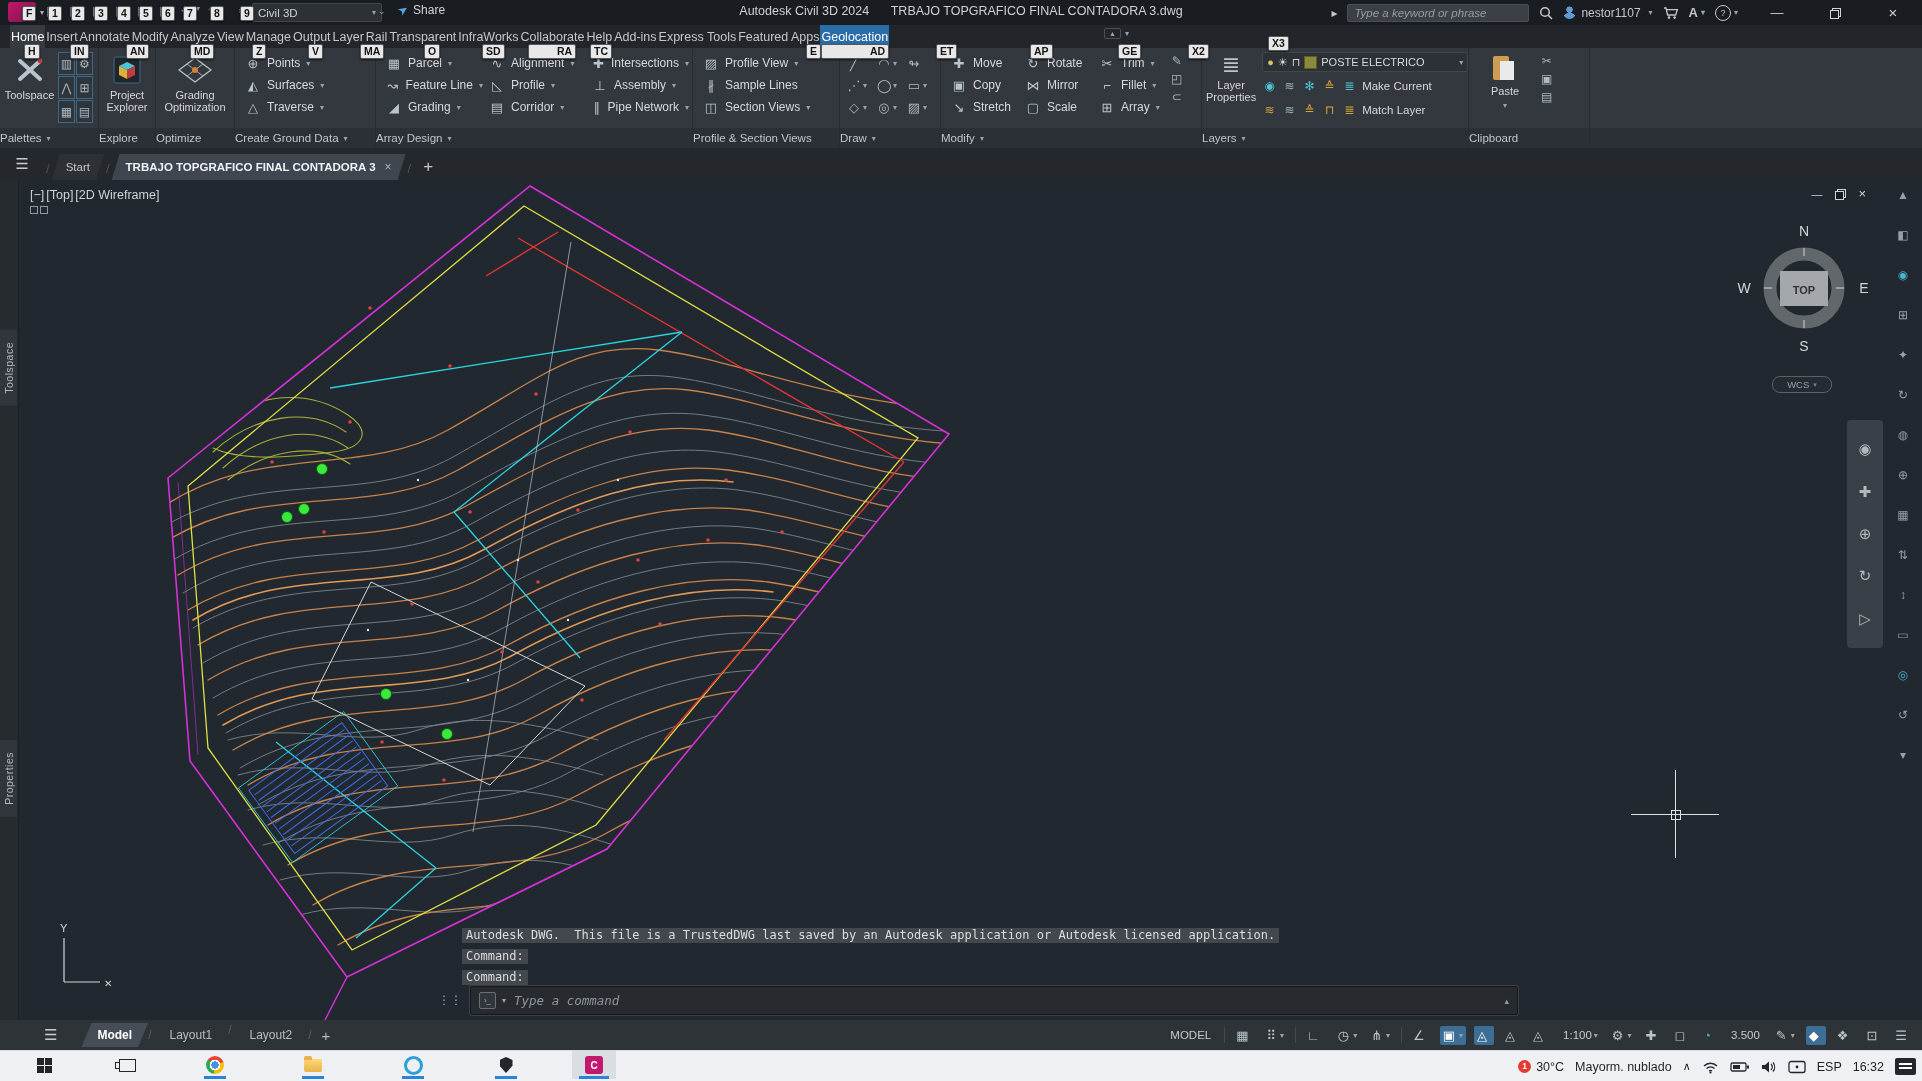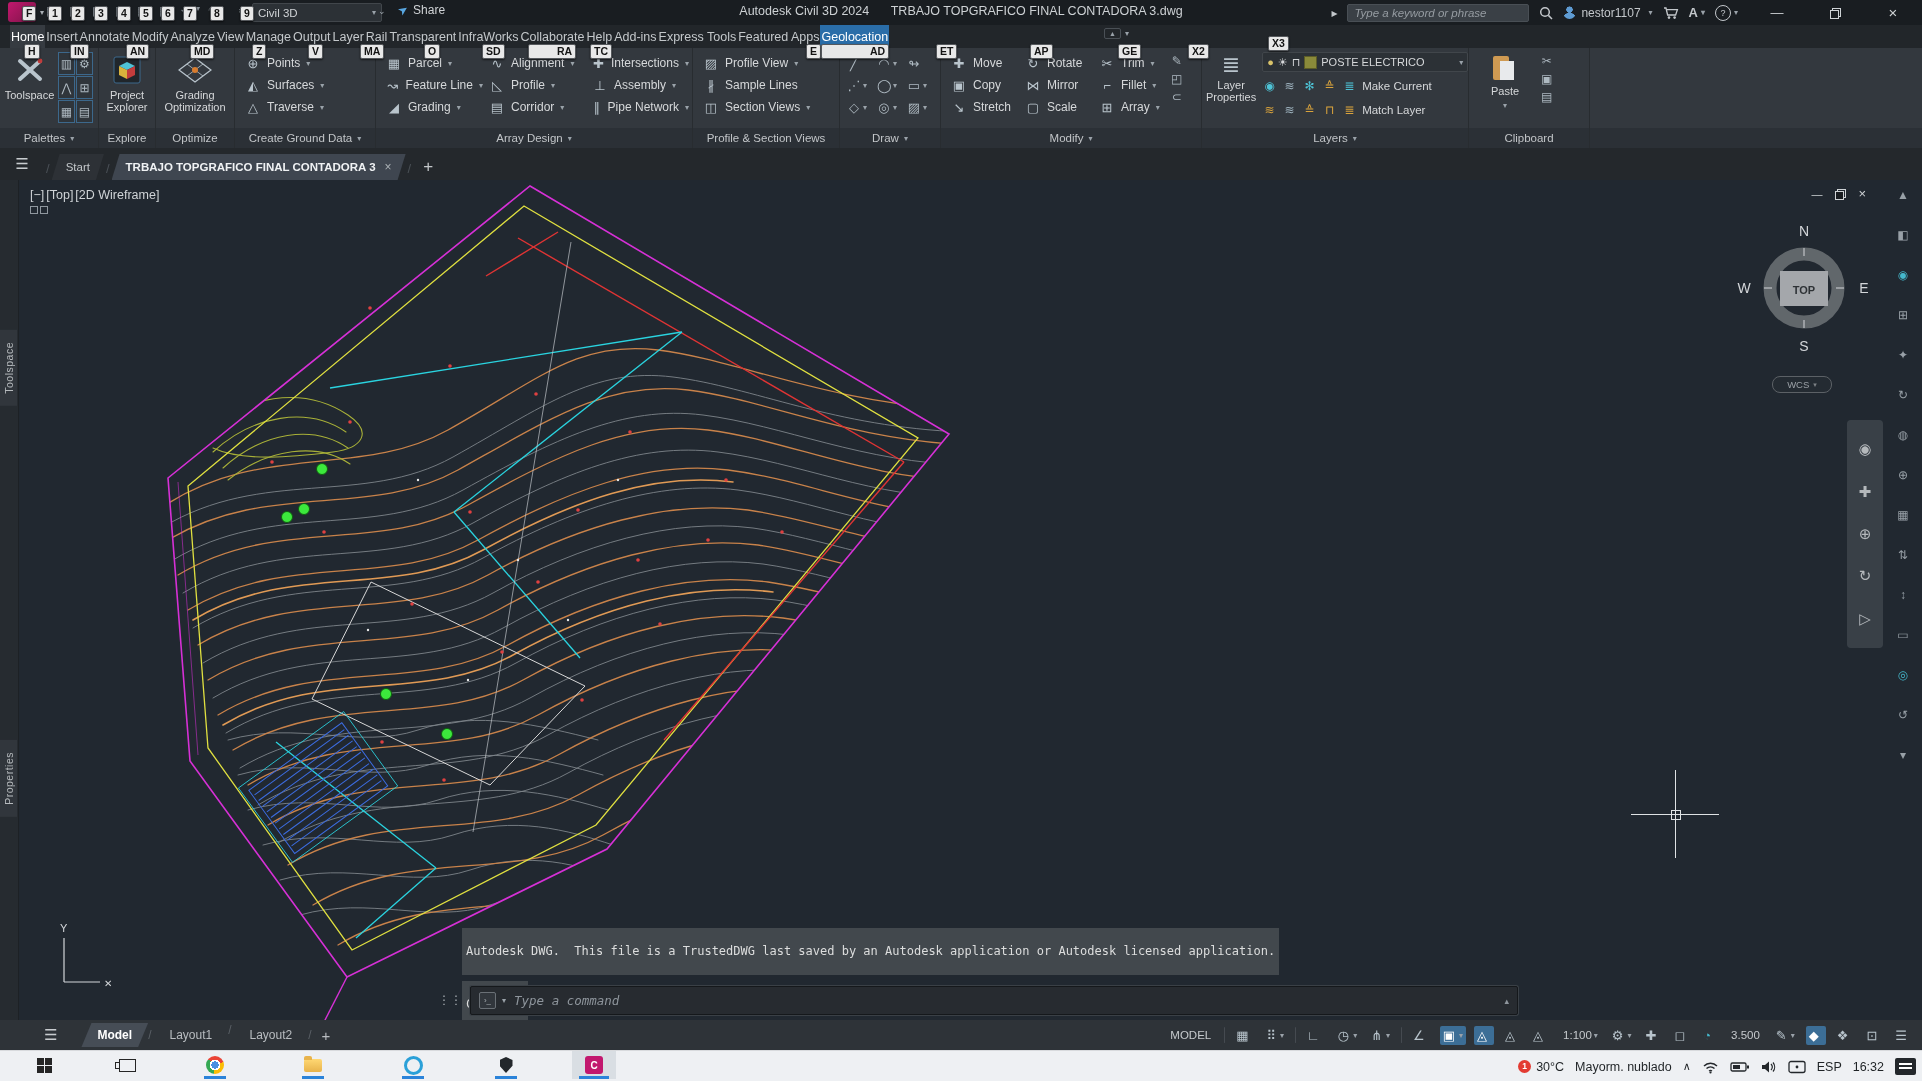--- a/index.html
+++ b/index.html
@@ -45,21 +45,21 @@
   .rtab.active{background:#363b41;color:#fff;}
   .rtab.geo{background:#2a6da8;color:#fff;}
   #ribbon-collapse{display:flex;align-items:center;gap:4px;margin-left:14px;color:#9aa2a9;font-size:8px;}
   #ribbon-collapse .box{border:1px solid #4a5056;padding:1px 4px;border-radius:2px;font-size:7px;}
   
   #ribbon{position:absolute;left:0;top:48px;width:1922px;height:100px;background:#33383e;z-index:30;}
   #ribbon-footrow{position:absolute;left:0;top:80px;width:1922px;height:20px;background:#2b3036;}
   #panels{position:absolute;left:0;top:0;height:100px;display:flex;}
   .panel{height:100px;border-right:1px solid #282c30;display:flex;flex-direction:column;position:relative;}
   .pbody{flex:1;display:flex;padding:4px 4px 0 4px;}
-  .pfoot{height:20px;display:flex;align-items:center;justify-content:center;font-size:11.5px;color:#c2c5c8;gap:5px;}
+  .pfoot{height:20px;display:flex;align-items:center;justify-content:flex-start;font-size:11.5px;color:#c2c5c8;gap:5px;}
   .pfoot .fc{font-size:8px;color:#9aa2a9;}
   .bigbtn{display:flex;flex-direction:column;align-items:center;justify-content:flex-start;flex:1;
           font-size:11px;color:#d6d8da;text-align:center;line-height:12px;gap:3px;padding-top:2px;}
   .bigbtn .bicon{width:34px;height:32px;display:flex;align-items:center;justify-content:center;}
   .minigrid{display:grid;grid-template-columns:18px 18px;grid-auto-rows:24px;margin-left:3px;}
   .minigrid span{display:flex;align-items:center;justify-content:center;font-size:12px;color:#aeb9c1;
                  border:1px solid #3c688c;margin:0 1px 1px 0;background:#2f353b;}
   .rlist{display:flex;flex-direction:column;}
   .ritem{height:22px;display:flex;align-items:center;font-size:12px;color:#d6d8da;gap:6px;padding-left:6px;white-space:nowrap;}
   .rg{width:16px;text-align:center;color:#b9c4cc;font-size:13px;}
@@ -113,21 +113,21 @@
   #rightstrip{position:absolute;left:1874px;top:8px;width:22px;z-index:13;display:flex;flex-direction:column;
               align-items:center;gap:26px;}
   #rightstrip span{font-size:12px;color:#98a0a7;}
   #rightstrip span.teal{color:#45b8cc;}
   #crosshair .ch-h{position:absolute;left:1613px;top:634px;width:88px;height:1px;background:#dfe2e4;z-index:12;}
   #crosshair .ch-v{position:absolute;left:1657px;top:590px;width:1px;height:88px;background:#dfe2e4;z-index:12;}
   #crosshair .ch-b{position:absolute;left:1653px;top:630px;width:8px;height:8px;border:1px solid #dfe2e4;z-index:12;}
   
   #cmd-history{position:absolute;left:444px;top:748px;z-index:16;display:flex;flex-direction:column;gap:6px;align-items:flex-start;}
   .cmdline{display:inline-block;background:rgba(69,75,80,.92);color:#dcdddd;font-family:"DejaVu Sans Mono",monospace;
-           font-size:12px;line-height:15px;padding:16px 4px;white-space:pre;}
+           font-size:12px;line-height:15px;padding:0 4px;white-space:pre;}
   #cmd-grips{position:absolute;left:420px;top:806px;height:27px;display:flex;align-items:center;gap:6px;z-index:16;
              color:#aab0b5;font-size:12px;}
   #cmd-bar{position:absolute;left:452px;top:806px;width:1030px;height:27px;background:#272b30;border:1px solid #15181b;
            border-radius:2px;z-index:16;display:flex;align-items:center;gap:6px;padding:0 8px;box-shadow:0 0 0 1px #3a4046;}
   .cmd-ic{width:15px;height:15px;border:1px solid #6a7076;border-radius:2px;color:#aab0b5;font-size:8px;
           display:flex;align-items:center;justify-content:center;background:#31363c;}
   #cmd-input{flex:1;background:transparent;border:none;outline:none;color:#d0d3d6;
              font-family:"DejaVu Sans Mono",monospace;font-size:12.5px;}
   #cmd-input::placeholder{font-style:italic;color:#8e959c;}
   

